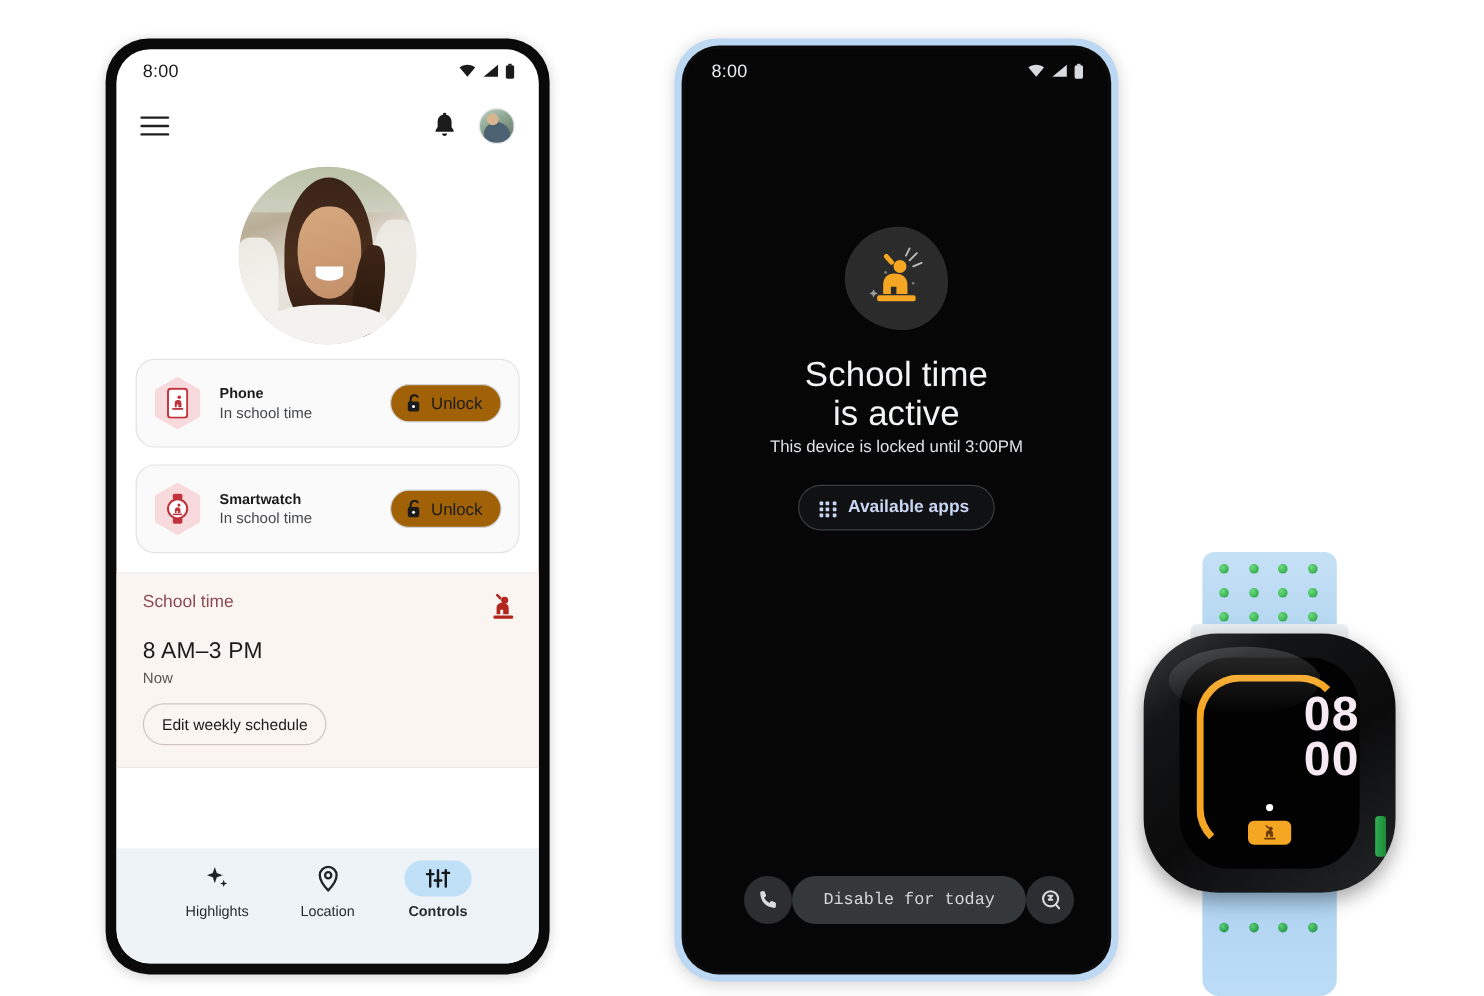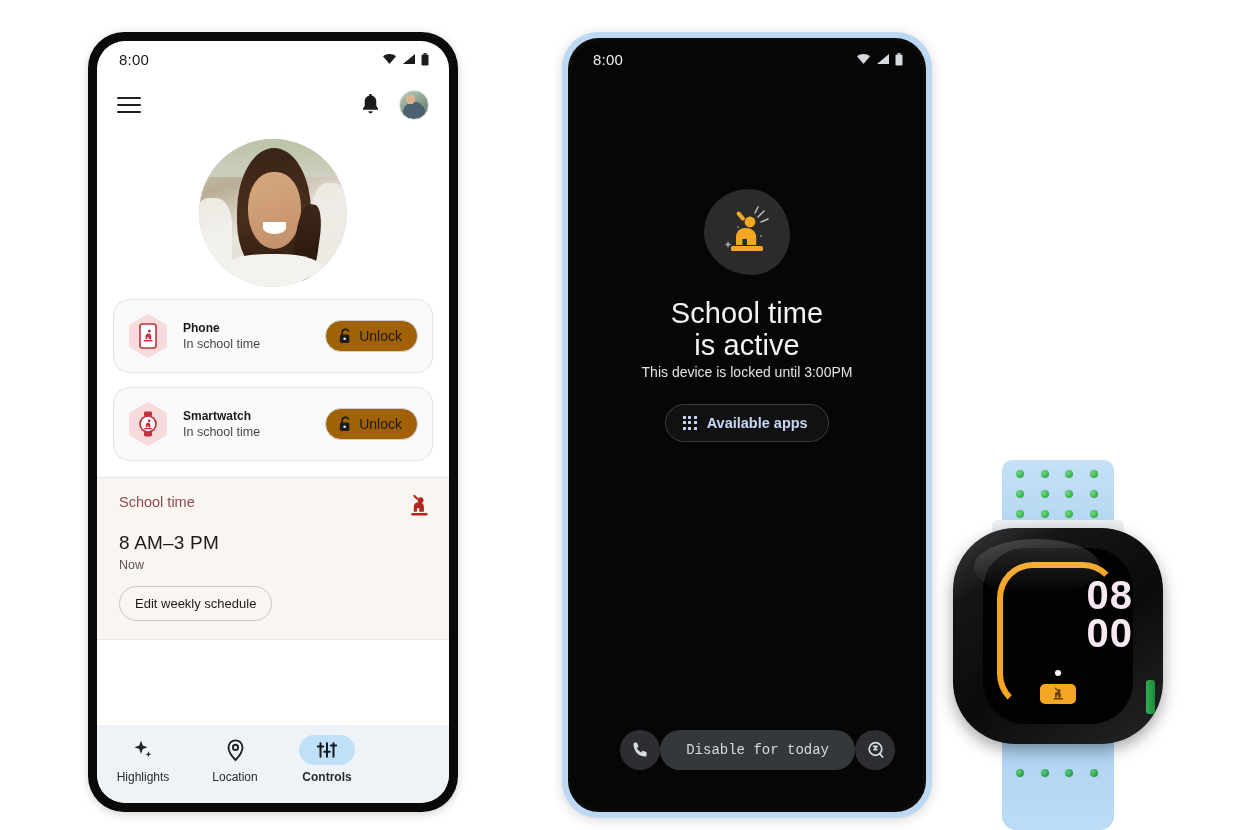--- a/index.html
+++ b/index.html
@@ -119,22 +119,22 @@
     padding:9px 15px;font-size:13px;font-family:inherit;cursor:pointer;white-space:nowrap;
   }
   .btn-outline{
     background:#fbf5f2;color:#1d1b1a;border:1px solid #cfc5c1;border-radius:20px;
     padding:9px 15px;font-size:13px;font-family:inherit;cursor:pointer;white-space:nowrap;
   }
 
   .spacer{flex:1;background:#ffffff;}
 
   .bottomnav{
-    height:78px;background:#eef3f8;flex:none;
-    display:flex;align-items:flex-start;justify-content:flex-start;
+    height:96px;background:#eef3f8;flex:none;
+    display:flex;align-items:flex-start;justify-content:center;
     padding-top:10px;box-sizing:border-box;
     border-radius:0 0 28px 28px;
   }
   .navitem{display:flex;flex-direction:column;align-items:center;gap:5px;cursor:pointer;width:92px;}
   .navpill{
     width:56px;height:30px;border-radius:16px;
     display:flex;align-items:center;justify-content:center;
   }
   .navpill.active{background:#bfe0f7;}
   .navlabel{font-size:12px;color:#272b30;}
@@ -163,21 +163,21 @@
   .blob .splat{
     position:absolute;inset:0;background:#2b2b2c;
     border-radius:52% 48% 44% 56% / 50% 54% 46% 50%;
   }
   .lock-title{
     color:#f2f3f5;font-size:29px;line-height:1.12;text-align:center;
     margin-top:22px;font-weight:400;letter-spacing:.1px;
   }
   .lock-sub{color:#dfe2e6;font-size:14px;margin-top:2px;text-align:center;}
   .apps-btn{
-    margin-top:24px;display:inline-flex;align-items:center;gap:10px;
+    margin-top:24px;display:inline-flex;align-items:flex-end;gap:10px;
     border:1px solid #3a3c40;border-radius:22px;background:#101113;
     padding:10px 20px 10px 17px;box-sizing:border-box;cursor:pointer;
   }
   .apps-btn span{color:#c9d6f3;font-size:14.5px;font-weight:600;}
   .grid-icon{display:grid;grid-template-columns:repeat(3,3px);gap:2.2px;}
   .grid-icon i{width:3px;height:3px;background:#c9d6f3;border-radius:.5px;display:block;}
 
   .lock-bottom{
     flex:none;height:104px;display:flex;align-items:center;justify-content:flex-end;
     padding:0 28px 14px 28px;box-sizing:border-box;font-family:Liberation Mono, monospace;

